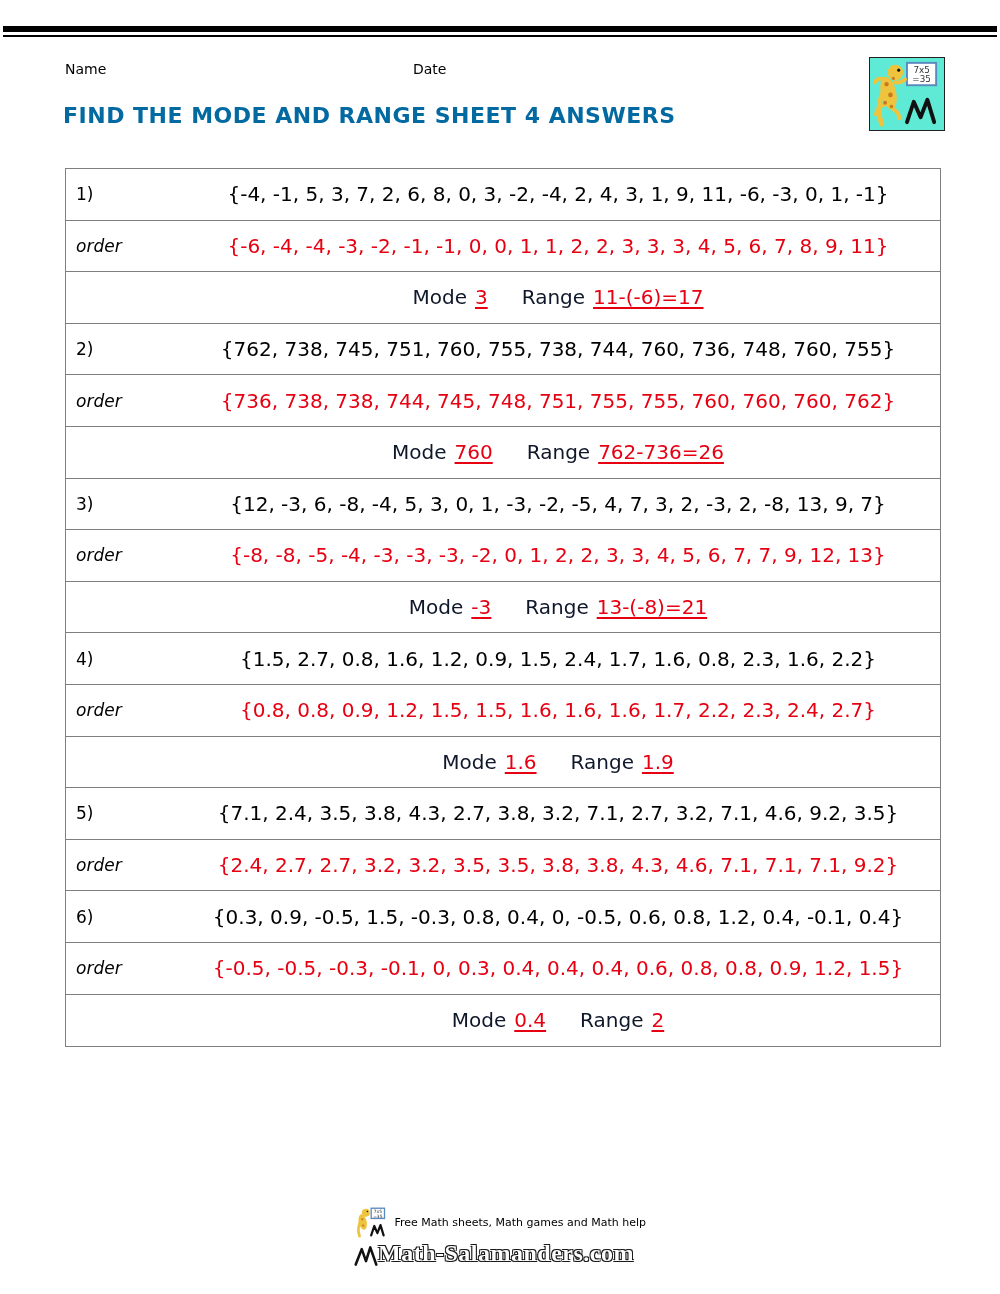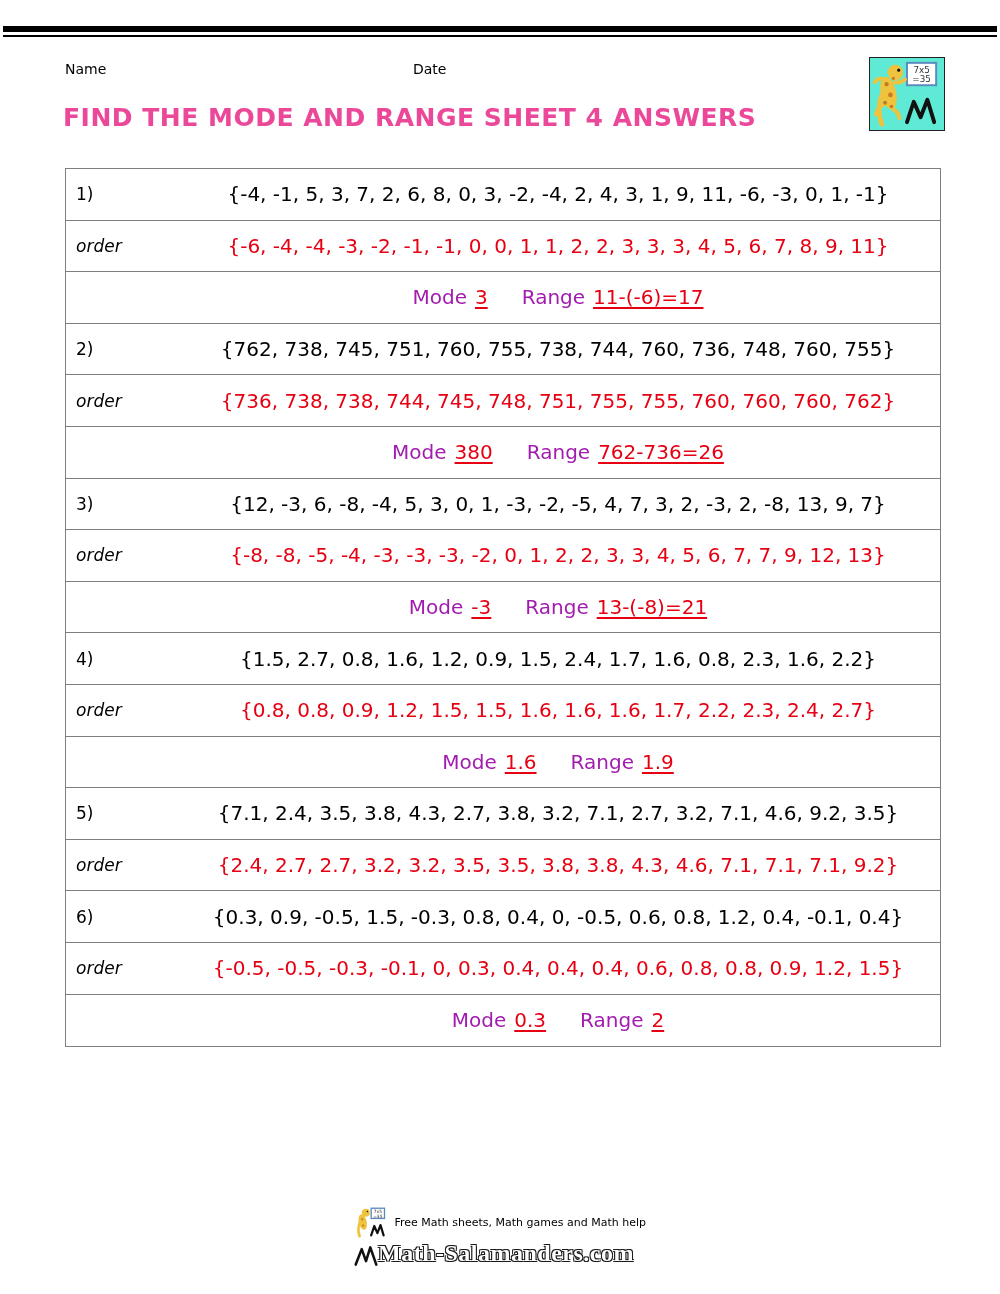--- a/index.html
+++ b/index.html
@@ -22,22 +22,22 @@
   .date-label { position: absolute; left: 410px; top: 61px; font-size: 14px; }
 
   .logo-box {
     position: absolute; left: 866px; top: 57px;
     width: 74px; height: 72px;
     border: 1px solid #222; background: #5eead4;
   }
 
   .page-title {
     position: absolute; left: 60px; top: 103px;
-    font-size: 25px; font-weight: bold;
-    color: #ec4899; letter-spacing: 0.5px;
+    font-size: 22px; font-weight: bold;
+    color: #0369a1; letter-spacing: 0.5px;
     white-space: nowrap;
   }
 
   
   .worksheet {
     position: absolute; left: 62px; top: 168px;
     width: 876px;
     border: 1px solid #7f7f7f;
     box-sizing: border-box;
     background: #fff;
@@ -53,21 +53,21 @@
     padding-left: 10px; flex: 0 0 110px;
     font-size: 17px;
   }
   .porder { font-style: italic; font-size: 17px; }
   .pcontent {
     flex: 1; text-align: center;
     font-size: 20px; white-space: nowrap;
   }
   .order-text { color: #e60012; }
   .answer-line { font-size: 20px; }
-  .ans-word { color: #a21caf; }
+  .ans-word { color: #0f172a; }
   .ans-val {
     color: #e60012;
     text-decoration: underline;
     text-underline-offset: 3px;
     margin-left: 8px;
   }
   .range-word { margin-left: 34px; }
 
   
   .footer { position: absolute; top: 1206px; left: 0; width: 100%; }
@@ -138,21 +138,21 @@
       <div class="plabel">2)</div>
       <div class="pcontent">{762, 738, 745, 751, 760, 755, 738, 744, 760, 736, 748, 760, 755}</div>
     </div>
     <div class="prow">
       <div class="plabel porder">order</div>
       <div class="pcontent order-text">{736, 738, 738, 744, 745, 748, 751, 755, 755, 760, 760, 760, 762}</div>
     </div>
     <div class="prow">
       <div class="plabel"></div>
       <div class="pcontent answer-line">
-        <span class="ans-word">Mode</span><span class="ans-val">380</span><span class="ans-word range-word">Range</span><span class="ans-val">762-736=26</span>
+        <span class="ans-word">Mode</span><span class="ans-val">760</span><span class="ans-word range-word">Range</span><span class="ans-val">762-736=26</span>
       </div>
     </div>
 
     <div class="prow">
       <div class="plabel">3)</div>
       <div class="pcontent">{12, -3, 6, -8, -4, 5, 3, 0, 1, -3, -2, -5, 4, 7, 3, 2, -3, 2, -8, 13, 9, 7}</div>
     </div>
     <div class="prow">
       <div class="plabel porder">order</div>
       <div class="pcontent order-text">{-8, -8, -5, -4, -3, -3, -3, -2, 0, 1, 2, 2, 3, 3, 4, 5, 6, 7, 7, 9, 12, 13}</div>
@@ -192,21 +192,21 @@
       <div class="plabel">6)</div>
       <div class="pcontent">{0.3, 0.9, -0.5, 1.5, -0.3, 0.8, 0.4, 0, -0.5, 0.6, 0.8, 1.2, 0.4, -0.1, 0.4}</div>
     </div>
     <div class="prow">
       <div class="plabel porder">order</div>
       <div class="pcontent order-text">{-0.5, -0.5, -0.3, -0.1, 0, 0.3, 0.4, 0.4, 0.4, 0.6, 0.8, 0.8, 0.9, 1.2, 1.5}</div>
     </div>
     <div class="prow">
       <div class="plabel"></div>
       <div class="pcontent answer-line">
-        <span class="ans-word">Mode</span><span class="ans-val">0.3</span><span class="ans-word range-word">Range</span><span class="ans-val">2</span>
+        <span class="ans-word">Mode</span><span class="ans-val">0.4</span><span class="ans-word range-word">Range</span><span class="ans-val">2</span>
       </div>
     </div>
 
   </div>
 
   <div class="footer">
     <div class="footer-inner">
       <div class="footer-row1">
         <svg width="36" height="32" viewBox="0 0 74 72">
           <rect x="38" y="5" width="30" height="23" fill="#ffffff" stroke="#5b8ac0" stroke-width="3"></rect>

